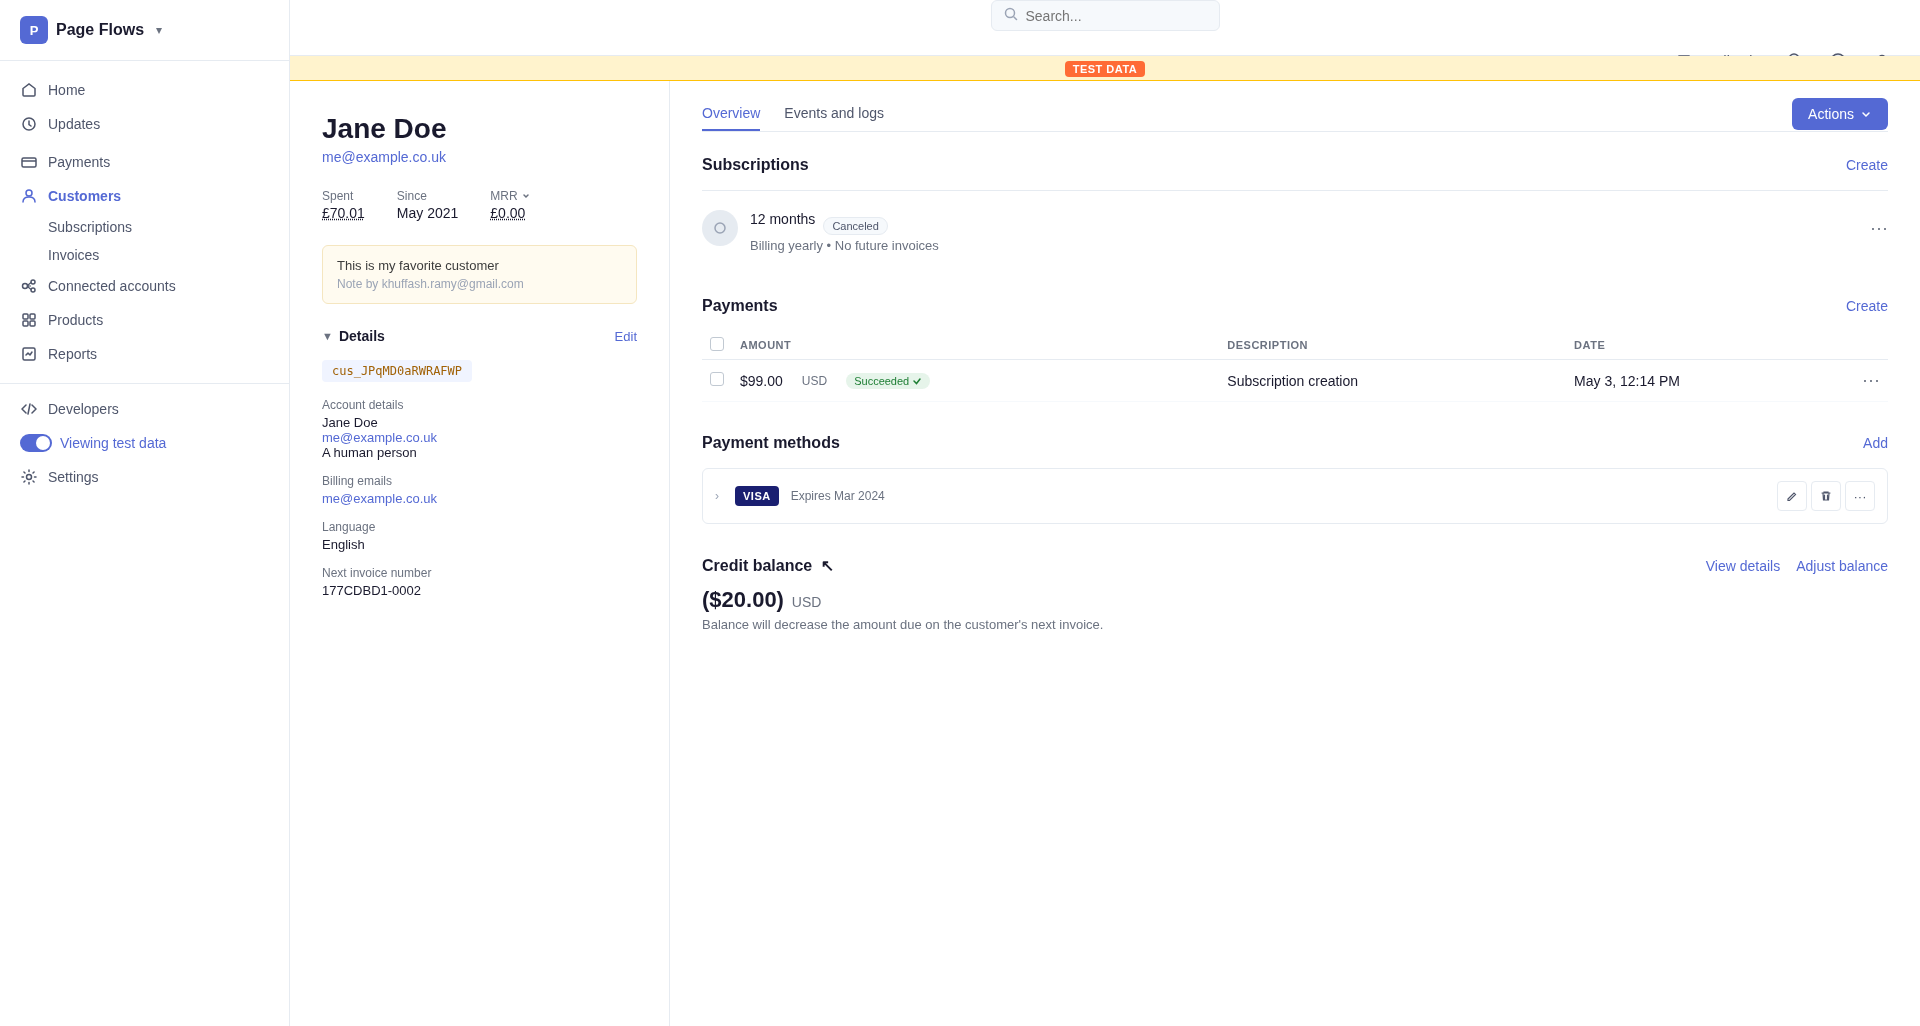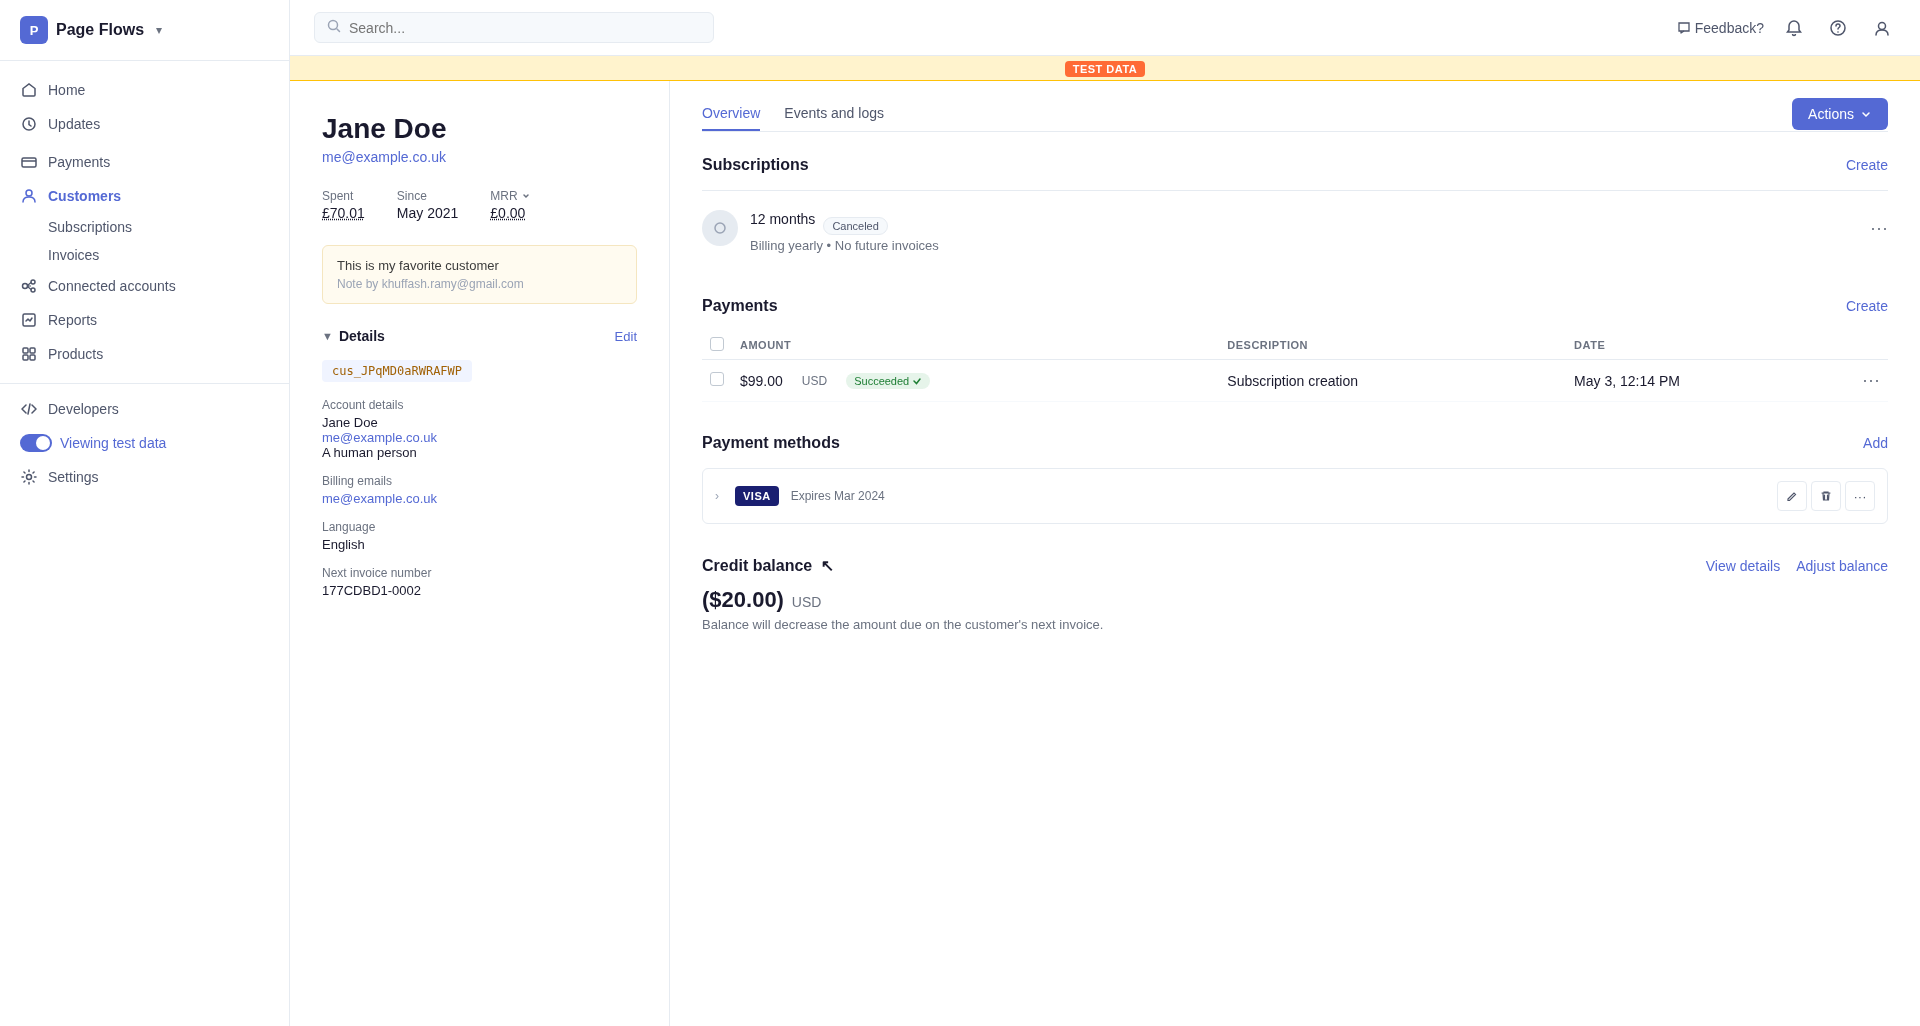--- a/index.html
+++ b/index.html
@@ -18,21 +18,21 @@
     .nav-sub-item { padding: 6px 20px 6px 48px; cursor: pointer; color: #4f566b; font-size: 14px; }
     .sidebar-divider { height: 1px; background: #e6ebf1; margin: 8px 0; }
     .viewing-test { display: flex; align-items: center; gap: 8px; padding: 8px 20px; color: #5469d4; font-size: 14px; cursor: pointer; }
     .toggle { width: 32px; height: 18px; background: #5469d4; border-radius: 9px; position: relative; flex-shrink: 0; }
     .toggle-knob { width: 14px; height: 14px; background: #fff; border-radius: 50%; position: absolute; right: 2px; top: 2px; }
 
     
     .main { flex: 1; display: flex; flex-direction: column; overflow: hidden; }
 
     
-    .topbar { background: #fff; border-bottom: 1px solid #e6ebf1; display: flex; align-items: center; padding: 0 24px; height: 56px; gap: 16px; }
+    .topbar { background: #fff; border-bottom: 1px solid #e6ebf1; display: flex; align-items: center; padding: 0 24px; height: 56px; gap: 16px; flex-direction: column; }
     .search-box { flex: 1; display: flex; align-items: center; gap: 8px; background: #f6f9fc; border: 1px solid #e6ebf1; border-radius: 6px; padding: 6px 12px; max-width: 400px; color: #9ba4b5; }
     .topbar-right { margin-left: auto; display: flex; align-items: center; gap: 16px; color: #4f566b; }
     .feedback-btn { display: flex; align-items: center; gap: 4px; color: #4f566b; font-size: 14px; cursor: pointer; }
     .icon-btn { width: 28px; height: 28px; display: flex; align-items: center; justify-content: center; cursor: pointer; color: #4f566b; }
 
     
     .test-banner { background: #fff3cd; text-align: center; padding: 4px; border-bottom: 1px solid #ffc107; }
     .test-badge { background: #ff6b35; color: #fff; font-size: 11px; font-weight: 700; padding: 2px 8px; border-radius: 4px; letter-spacing: 0.5px; }
 
     
@@ -175,36 +175,36 @@
             <circle cx="12" cy="4" r="2" stroke="#4f566b" stroke-width="1.5"></circle>
             <circle cx="12" cy="12" r="2" stroke="#4f566b" stroke-width="1.5"></circle>
             <path d="M6.5 8h3.5M10 4.5L6.5 7.5M10 11.5L6.5 8.5" stroke="#4f566b" stroke-width="1.2"></path>
           </svg>
       </span>
       <span>Connected accounts</span>
     </div>
     <div class="nav-item">
       <span class="nav-icon">
         <svg width="16" height="16" viewBox="0 0 16 16" fill="none">
-            <rect x="2" y="2" width="12" height="12" rx="1.5" stroke="#4f566b" stroke-width="1.5"></rect>
-            <path d="M5 9l2-2 2 2 2-3" stroke="#4f566b" stroke-width="1.5" stroke-linecap="round" stroke-linejoin="round"></path>
-          </svg>
-      </span>
-      <span>Reports</span>
-    </div>
-    <div class="nav-item">
-      <span class="nav-icon">
-        <svg width="16" height="16" viewBox="0 0 16 16" fill="none">
             <rect x="2" y="2" width="5" height="5" rx="1" stroke="#4f566b" stroke-width="1.5"></rect>
             <rect x="9" y="2" width="5" height="5" rx="1" stroke="#4f566b" stroke-width="1.5"></rect>
             <rect x="2" y="9" width="5" height="5" rx="1" stroke="#4f566b" stroke-width="1.5"></rect>
             <rect x="9" y="9" width="5" height="5" rx="1" stroke="#4f566b" stroke-width="1.5"></rect>
           </svg>
       </span>
       <span>Products</span>
+    </div>
+    <div class="nav-item">
+      <span class="nav-icon">
+        <svg width="16" height="16" viewBox="0 0 16 16" fill="none">
+            <rect x="2" y="2" width="12" height="12" rx="1.5" stroke="#4f566b" stroke-width="1.5"></rect>
+            <path d="M5 9l2-2 2 2 2-3" stroke="#4f566b" stroke-width="1.5" stroke-linecap="round" stroke-linejoin="round"></path>
+          </svg>
+      </span>
+      <span>Reports</span>
     </div>
     <div style="height:4px"></div>
     <div class="sidebar-divider"></div>
     <div class="nav-item">
       <span class="nav-icon">
         <svg width="16" height="16" viewBox="0 0 16 16" fill="none">
             <path d="M5 4L1 8l4 4M11 4l4 4-4 4M9 3l-2 10" stroke="#4f566b" stroke-width="1.5" stroke-linecap="round" stroke-linejoin="round"></path>
           </svg>
       </span>
       <span>Developers</span>

